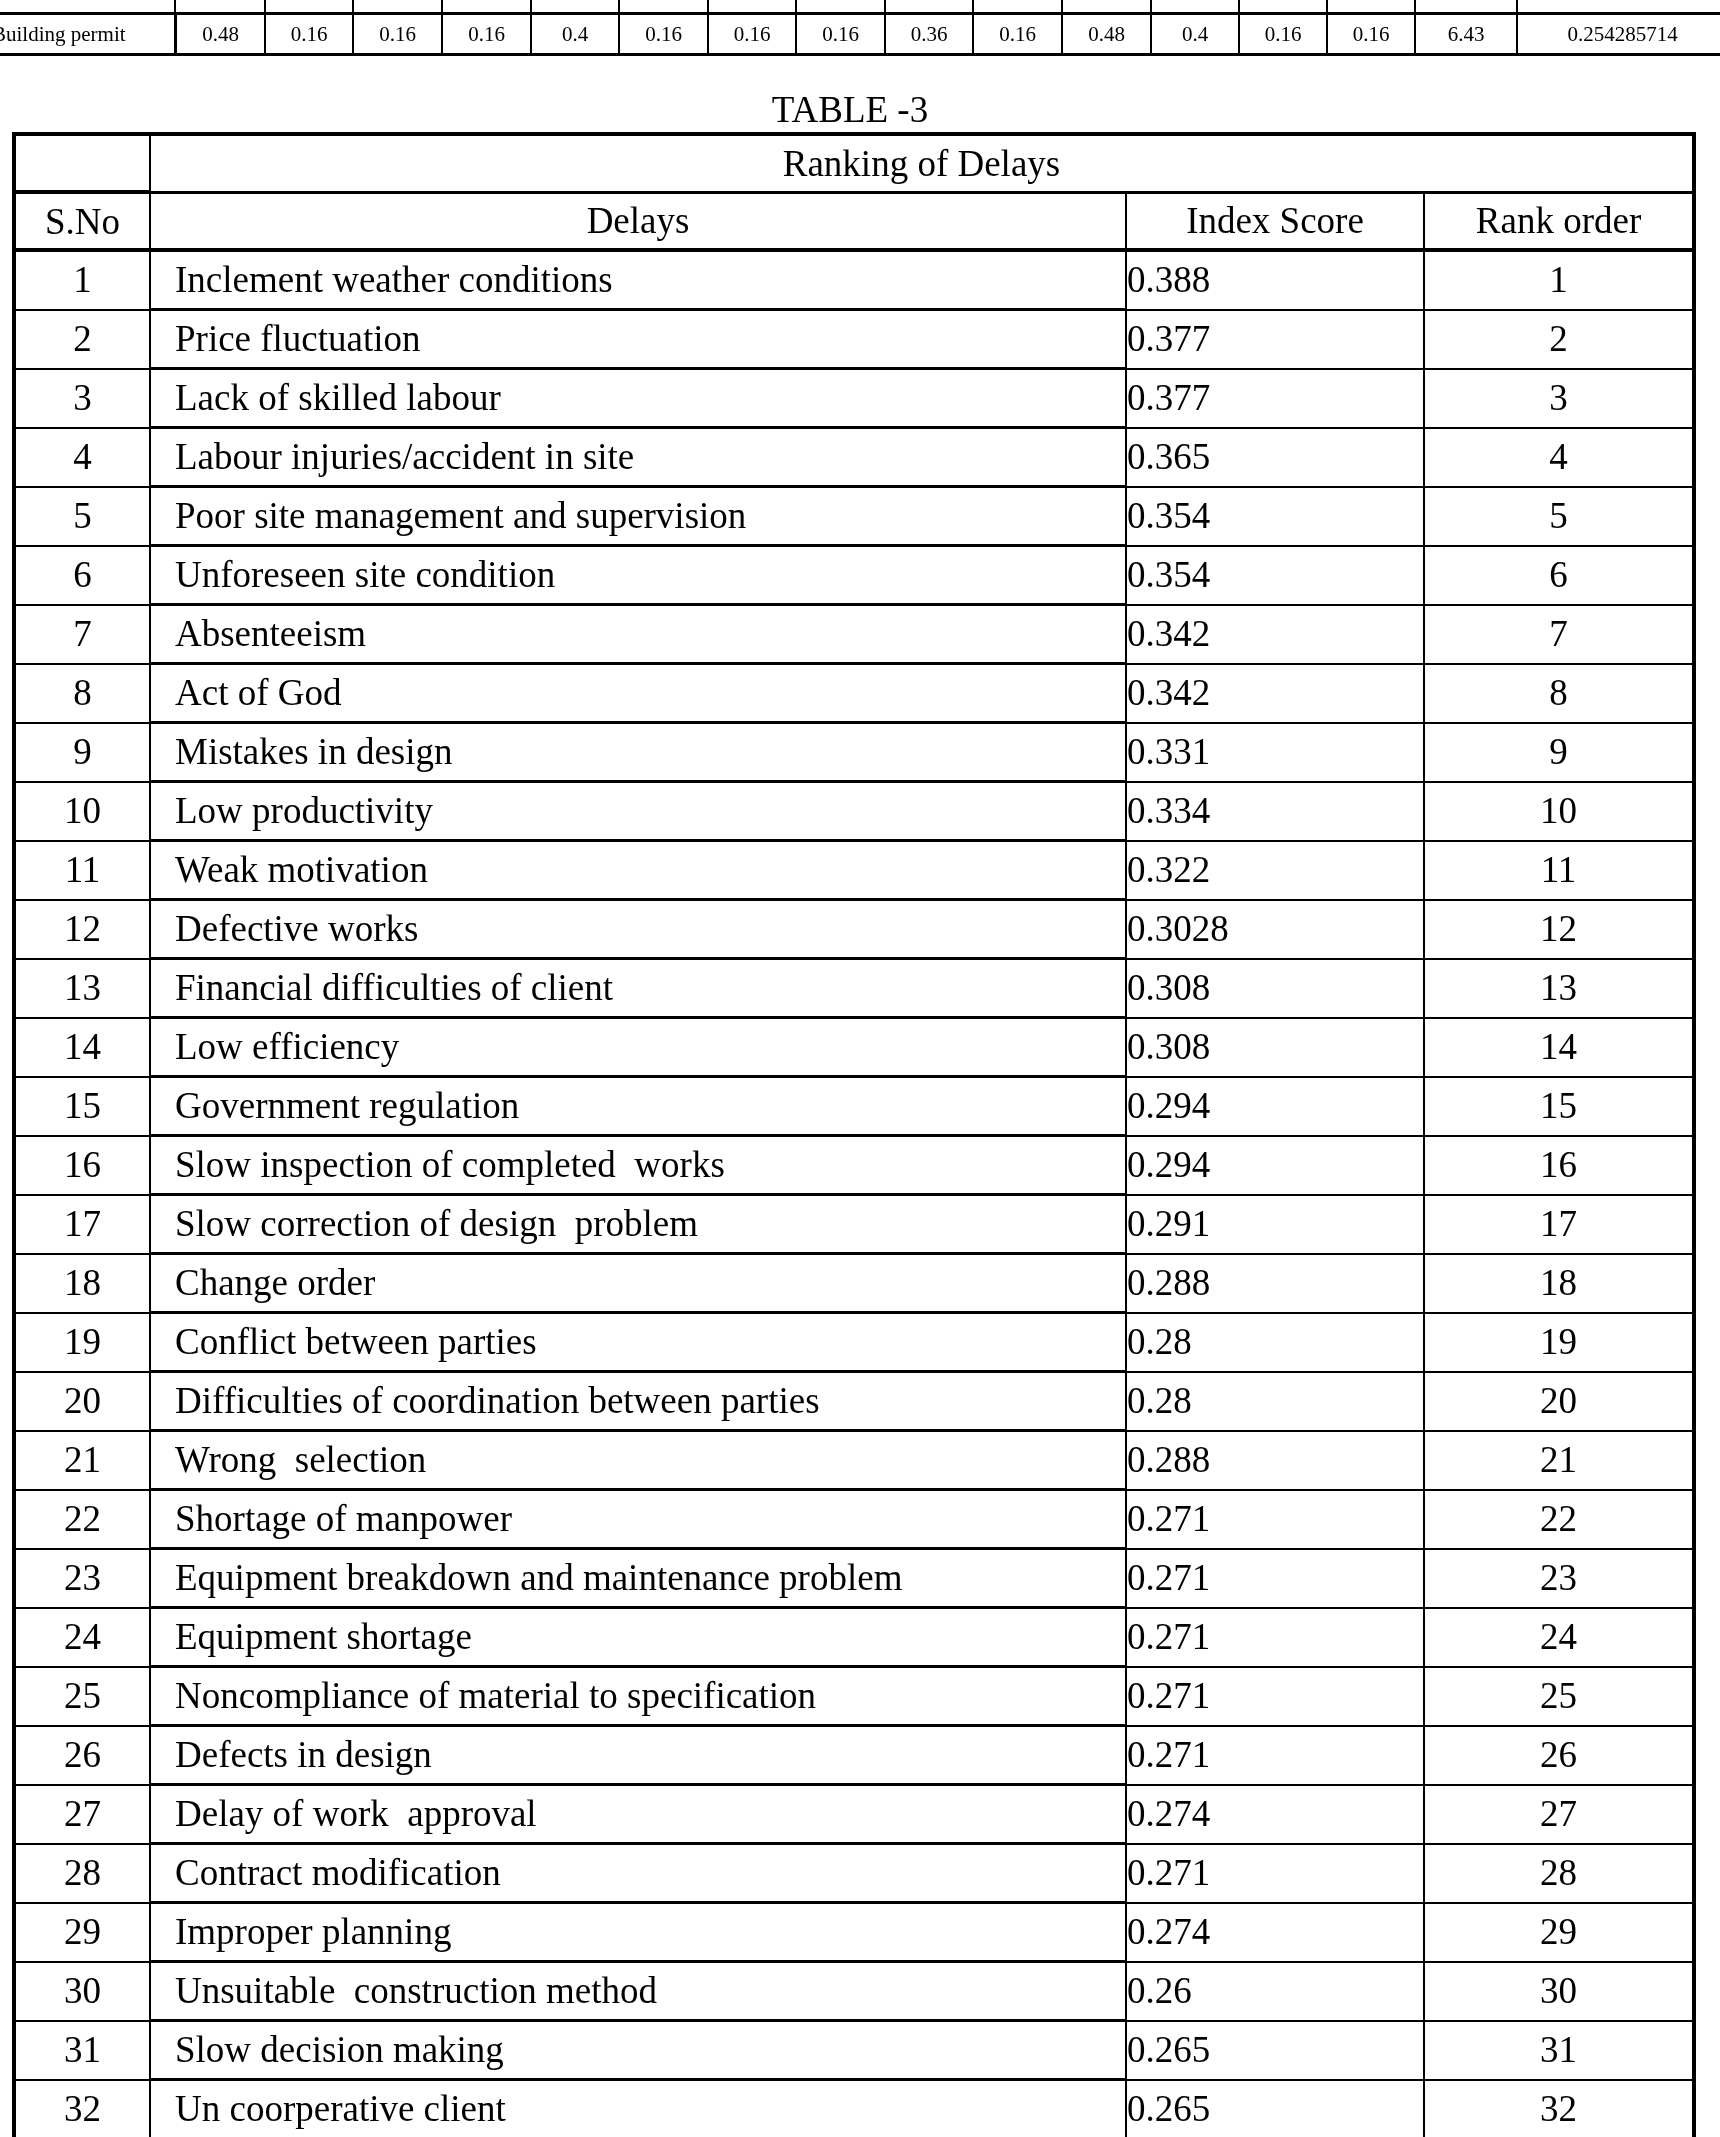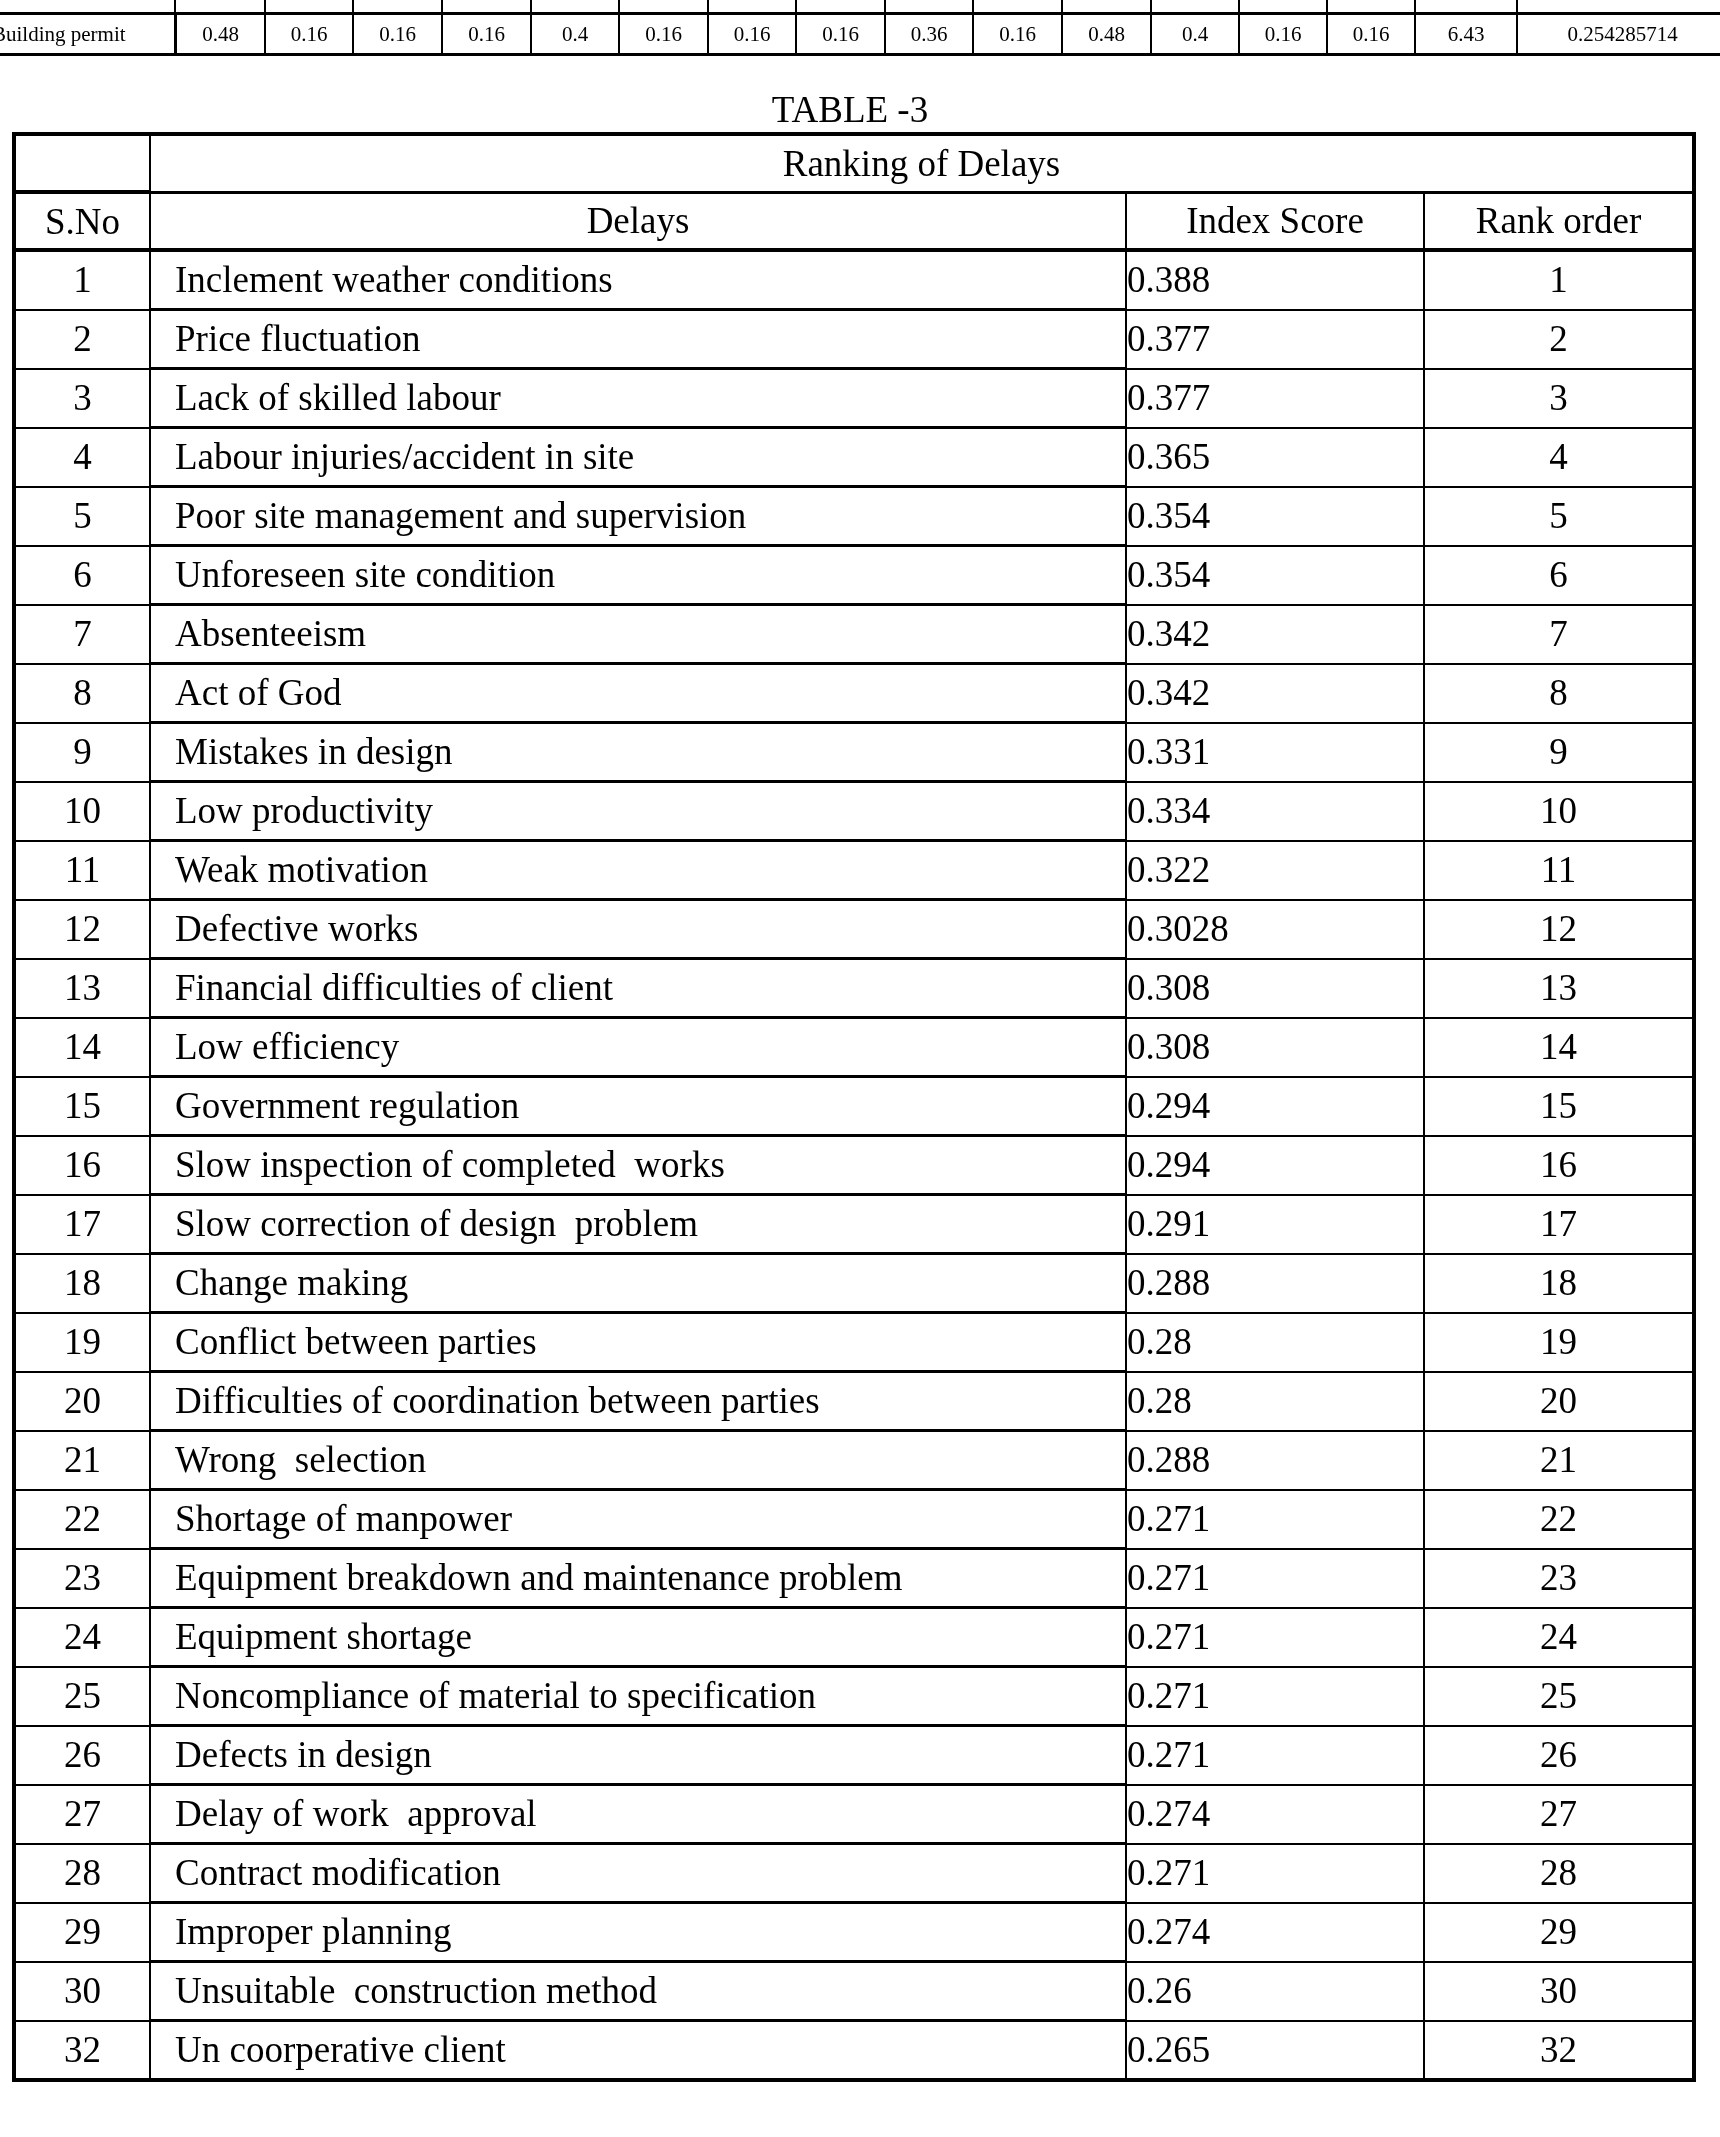--- a/index.html
+++ b/index.html
@@ -198,21 +198,21 @@
         <td class="rank">16</td>
       </tr>
       <tr>
         <td class="sno">17</td>
         <td class="delay">Slow correction of design  problem</td>
         <td class="score">0.291</td>
         <td class="rank">17</td>
       </tr>
       <tr>
         <td class="sno">18</td>
-        <td class="delay">Change making</td>
+        <td class="delay">Change order</td>
         <td class="score">0.288</td>
         <td class="rank">18</td>
       </tr>
       <tr>
         <td class="sno">19</td>
         <td class="delay">Conflict between parties</td>
         <td class="score">0.28</td>
         <td class="rank">19</td>
       </tr>
       <tr>
@@ -275,19 +275,25 @@
         <td class="score">0.274</td>
         <td class="rank">29</td>
       </tr>
       <tr>
         <td class="sno">30</td>
         <td class="delay">Unsuitable  construction method</td>
         <td class="score">0.26</td>
         <td class="rank">30</td>
       </tr>
       <tr>
+        <td class="sno">31</td>
+        <td class="delay">Slow decision making</td>
+        <td class="score">0.265</td>
+        <td class="rank">31</td>
+      </tr>
+      <tr>
         <td class="sno">32</td>
         <td class="delay">Un coorperative client</td>
         <td class="score">0.265</td>
         <td class="rank">32</td>
       </tr>
     </tbody>
 </table>
 
 </body></html>

